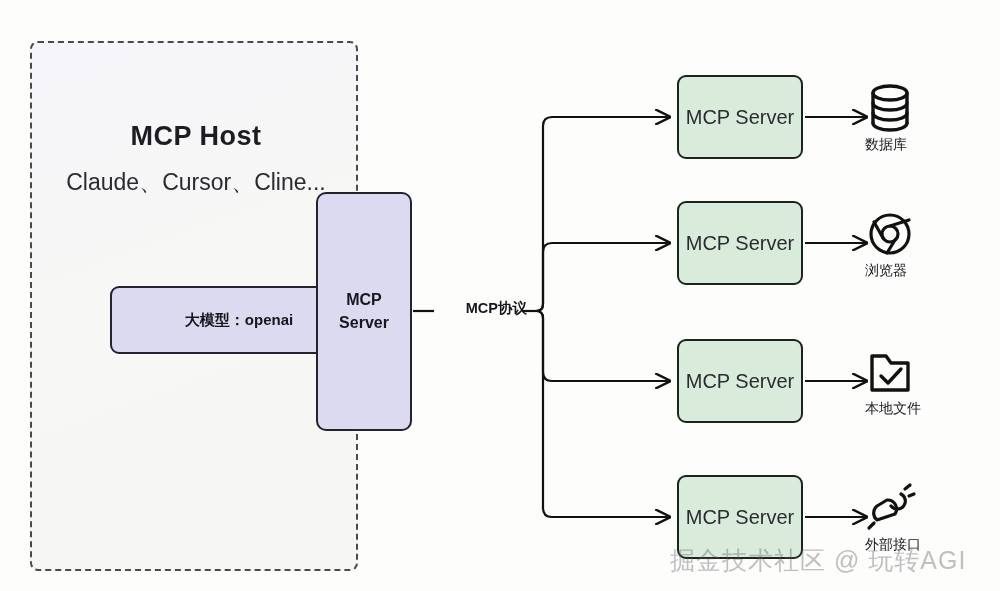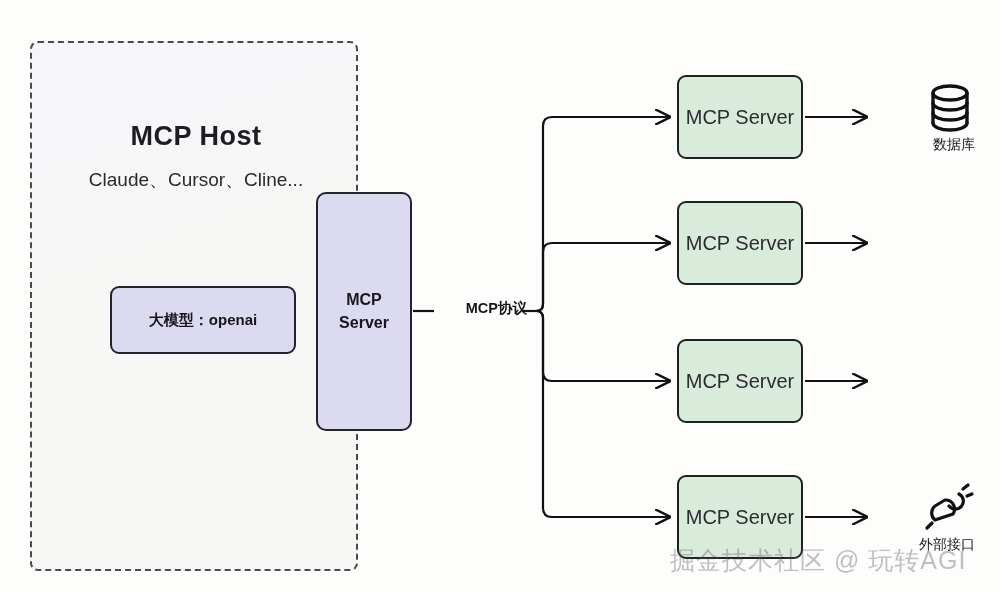--- a/index.html
+++ b/index.html
@@ -53,38 +53,39 @@
     font-weight: bold;
     color: #1c1c22;
     letter-spacing: 0.5px;
   }
   #host-subtitle {
     position: absolute;
     left: 0;
     top: 124px;
     width: 328px;
     text-align: center;
-    font-size: 19px;
+    font-size: 23px;
     font-weight: 400;
     color: #2a2a30;
   }
   .model-box {
     position: absolute;
     left: 78px;
     width: 182px;
     height: 64px;
     border: 2.2px solid #23232d;
     border-radius: 9px;
     background: #dcdaf0;
     display: flex;
     align-items: center;
     justify-content: center;
     font-size: 15px;
     font-weight: bold;
     color: #16161c;
+    padding-left: 36px;
   }
   #model-openai { top: 243px; }
   #model-deepseek { top: 346px; }
 
   
   #client-box {
     left: 316px;
     top: 192px;
     width: 96px;
     height: 239px;
@@ -123,21 +124,21 @@
   }
   #server-1 { top: 75px; }
   #server-2 { top: 201px; }
   #server-3 { top: 339px; }
   #server-4 { top: 475px; }
 
   
   .endpoint {
     position: absolute;
     width: 110px;
-    text-align: right;
+    text-align: left;
   }
   .endpoint .glyph {
     display: block;
     height: 52px;
     line-height: 52px;
   }
   .endpoint .cap {
     display: block;
     margin-top: 2px;
     font-size: 14px;
@@ -215,21 +216,46 @@
           <path d="M 42 11 L 42 41"></path>
           <path d="M 8 41 A 17 7 0 0 0 42 41"></path>
           <path d="M 8 21 A 17 7 0 0 0 42 21"></path>
           <path d="M 8 31 A 17 7 0 0 0 42 31"></path>
         </g>
       </svg>
     </span>
     <span class="cap">数据库</span>
   </div>
 
-
+  <div class="endpoint" id="endpoint-2">
+    <span class="glyph">
+      <svg width="50" height="52" viewBox="0 0 50 52" xmlns="http://www.w3.org/2000/svg">
+        <g fill="none" stroke="#111111" stroke-width="3.2">
+          <circle cx="25" cy="26" r="19"></circle>
+          <circle cx="25" cy="26" r="8"></circle>
+          <path d="M 25 18 L 44 12" stroke-linecap="round"></path>
+          <path d="M 18 30 L 9 14" stroke-linecap="round"></path>
+          <path d="M 30 32 L 22 45" stroke-linecap="round"></path>
+        </g>
+      </svg>
+    </span>
+    <span class="cap">浏览器</span>
+  </div>
+
+  <div class="endpoint" id="endpoint-3">
+    <span class="glyph">
+      <svg width="50" height="52" viewBox="0 0 50 52" xmlns="http://www.w3.org/2000/svg">
+        <g fill="none" stroke="#111111" stroke-width="3.4" stroke-linecap="round" stroke-linejoin="round">
+          <path d="M 7 44 L 7 10 L 21 10 L 26 17 L 43 17 L 43 44 Z"></path>
+          <path d="M 16 30 L 23 37 L 36 23"></path>
+        </g>
+      </svg>
+    </span>
+    <span class="cap">本地文件</span>
+  </div>
 
   <div class="endpoint" id="endpoint-4">
     <span class="glyph">
       <svg width="52" height="52" viewBox="0 0 52 52" xmlns="http://www.w3.org/2000/svg">
         <g fill="none" stroke="#111111" stroke-width="3.2" stroke-linecap="round" stroke-linejoin="round">
           <path d="M 12 38 A 9 9 0 0 1 12 24 L 22 18 A 9 9 0 0 1 30 32 Z"></path>
           <path d="M 9 41 L 4 46"></path>
           <path d="M 36 12 A 8 8 0 1 1 26 24"></path>
           <path d="M 40 7 L 45 3"></path>
           <path d="M 44 14 L 49 12"></path>

